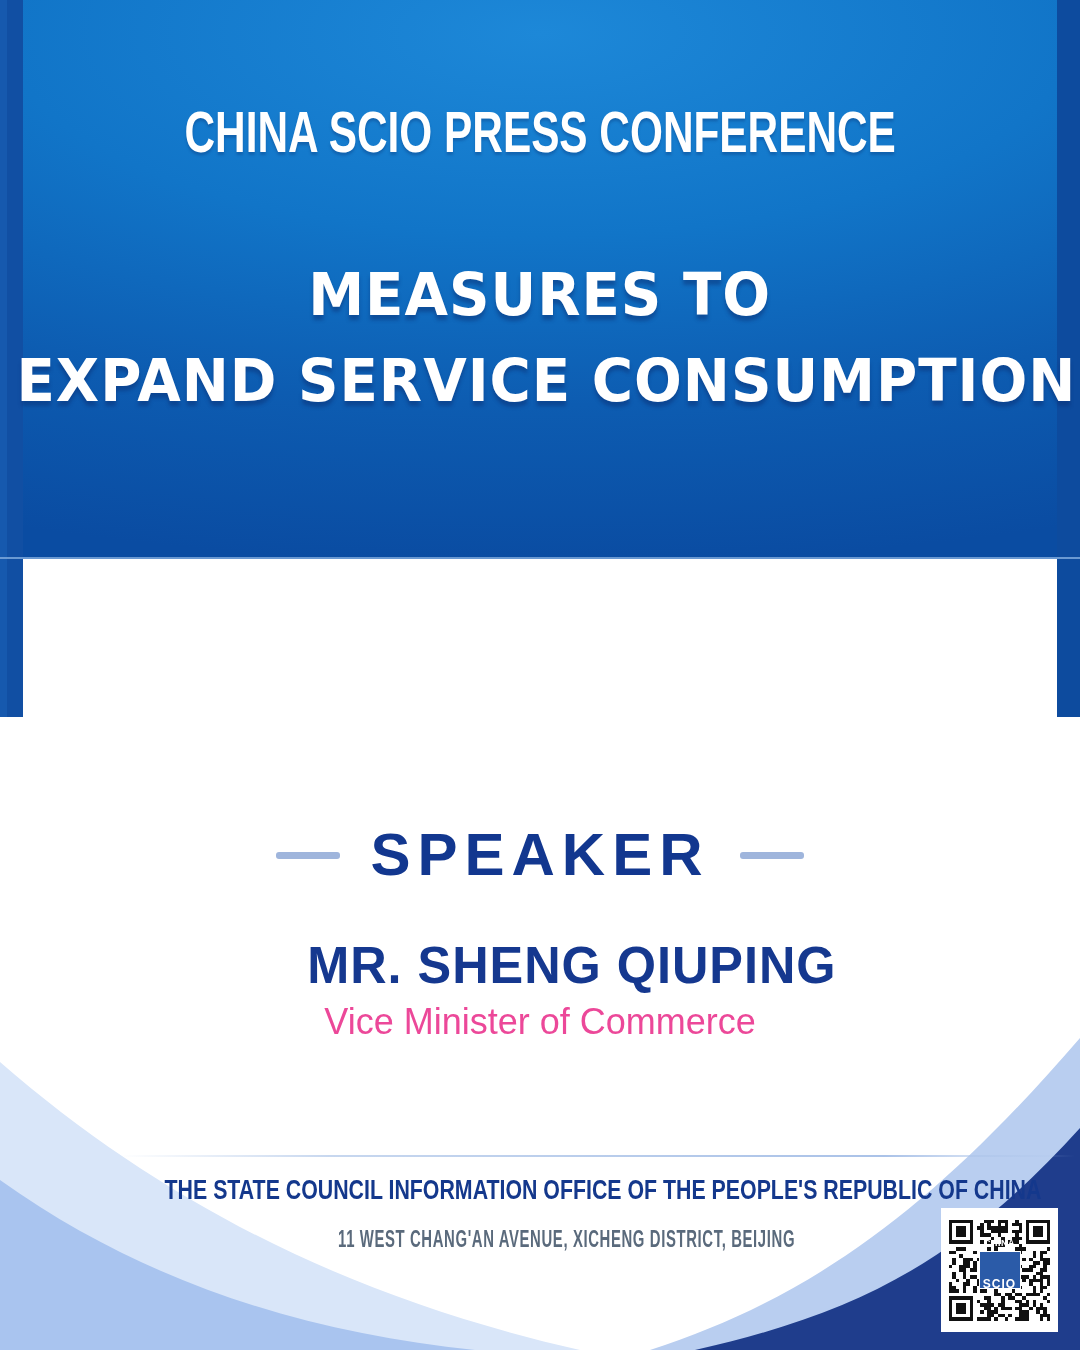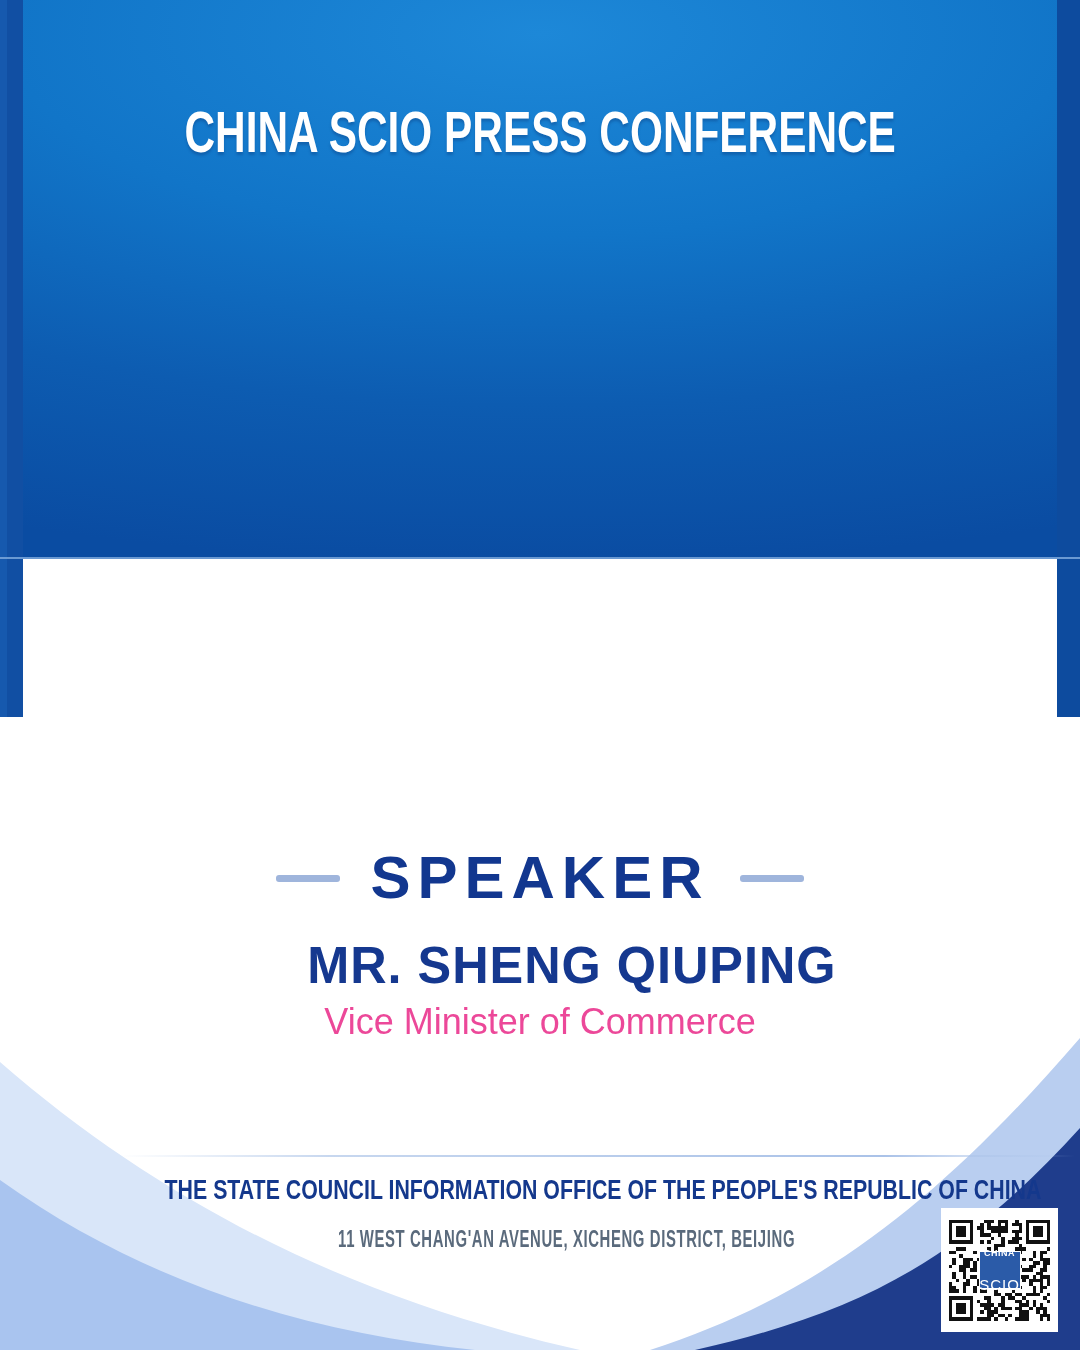--- a/index.html
+++ b/index.html
@@ -33,21 +33,21 @@
   }
   .main-title .tline{display:inline-block;transform:scaleX(.97);white-space:nowrap;}
   .datetime{
     position:absolute;left:0;top:522px;width:100%;text-align:center;
     color:#e8b33c;font-weight:bold;font-size:48px;line-height:52px;white-space:nowrap;
     text-shadow:0 3px 2px rgba(10,45,110,.35);
   }
   .datetime .cond{display:inline-block;transform:scaleX(.76);letter-spacing:1px;}
   
   .speaker-heading{
-    position:absolute;left:0;top:842px;width:100%;height:72px;
+    position:absolute;left:0;top:819px;width:100%;height:72px;
     display:flex;align-items:center;justify-content:center;gap:30px;
   }
   .heading-dash{width:64px;height:7px;border-radius:3px;background:#9fb5dc;}
   .speaker-heading .label{
     color:#12378f;font-weight:bold;font-size:60px;letter-spacing:7px;line-height:60px;white-space:nowrap;
   }
   .speaker-name{
     position:absolute;left:0;top:936px;width:100%;text-align:center;
     color:#15388f;font-weight:bold;font-size:52px;line-height:58px;white-space:nowrap;letter-spacing:1px;padding-left:32px;
   }
@@ -74,40 +74,44 @@
   .address-line .cond{display:inline-block;transform:scaleX(.62);letter-spacing:1px;}
   
   .qr{
     position:absolute;left:941px;top:1208px;width:117px;height:124px;
     background:#ffffff;box-sizing:border-box;padding:8px;
   }
   .qr svg{display:block;width:101px;height:108px;shape-rendering:crispEdges;}
   .qr-label{
     position:absolute;left:50%;top:50%;transform:translate(-50%,-50%);
     width:40px;height:36px;background:#2b5ba8;border:1px solid #ffffff;
-    display:flex;flex-direction:column;align-items:center;justify-content:center;gap:1px;
+    display:flex;flex-direction:column;align-items:center;justify-content:center;gap:11px;
   }
   .qr-label .l1{color:#fff;font-weight:bold;font-size:9px;line-height:9px;letter-spacing:.5px;}
-  .qr-label .l2{color:#fff;font-weight:normal;font-size:15px;line-height:9px;letter-spacing:1px;margin-top:21px;}
+  .qr-label .l2{color:#fff;font-weight:bold;font-size:12px;line-height:9px;letter-spacing:1px;margin-top:21px;}
   .qr-label .dots{width:26px;height:3px;margin-top:2px;
     background:repeating-linear-gradient(90deg,#ffffff 0 2px,rgba(255,255,255,0) 2px 4px);}
 </style>
 </head>
 <body>
 
 <div class="poster">
 
   <header class="banner">
     <div class="edge edge-left"></div>
     <div class="edge edge-right"></div>
 
     <div class="kicker">
       <span class="cond">CHINA SCIO PRESS CONFERENCE</span>
     </div>
 
+    <h1 class="main-title">
+      <span class="tline">MEASURES TO</span><br>
+      <span class="tline">EXPAND SERVICE CONSUMPTION</span>
+    </h1>
 
   </header>
 
   <section>
     <div class="speaker-heading">
       <span class="heading-dash"></span>
       <span class="label">SPEAKER</span>
       <span class="heading-dash"></span>
     </div>
     <div class="speaker-name">

